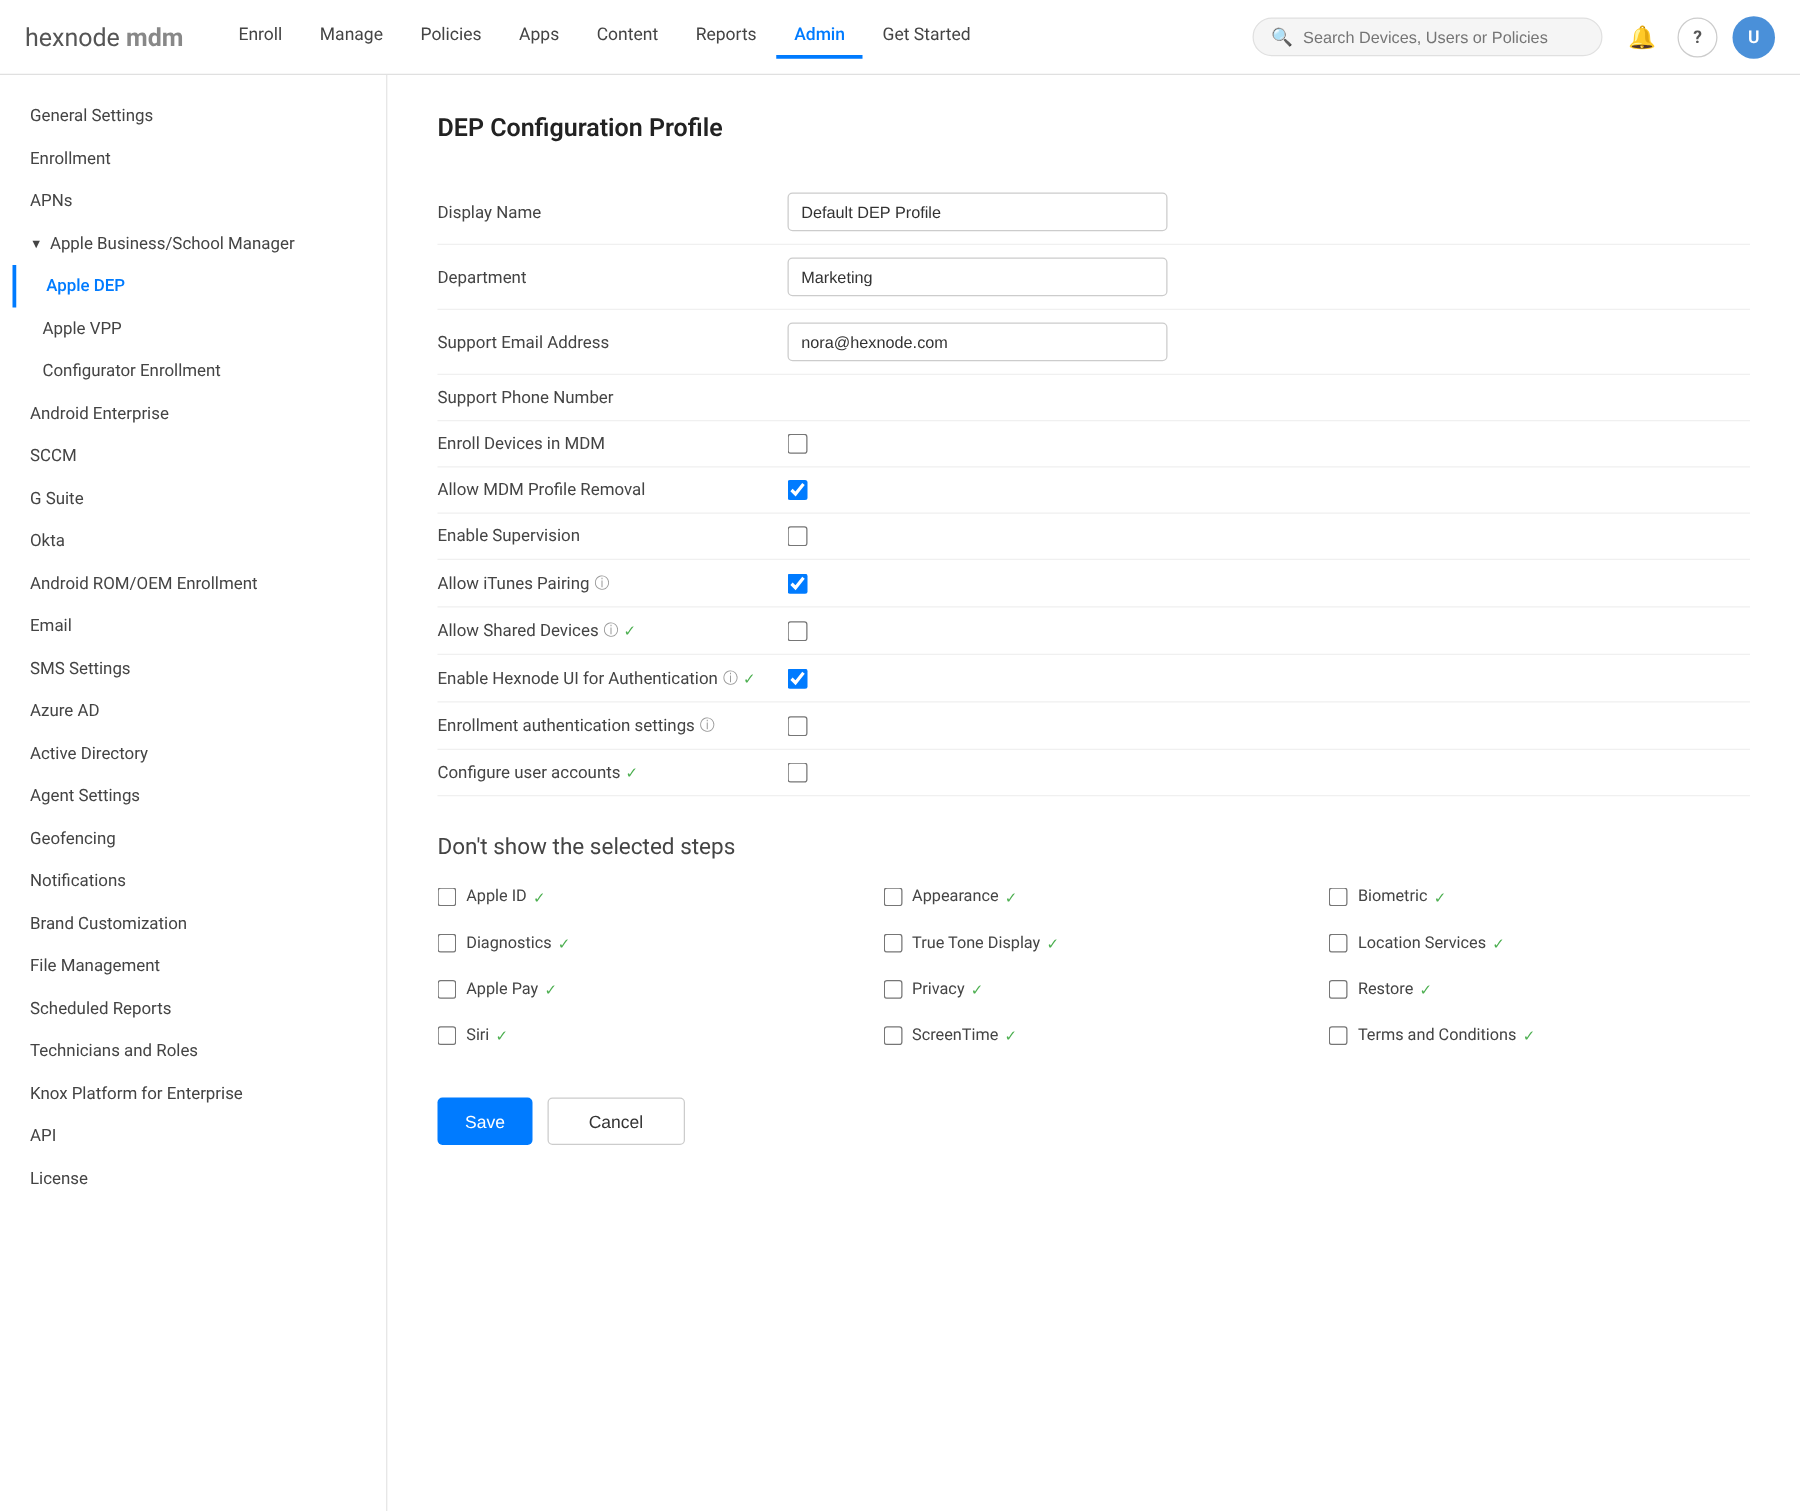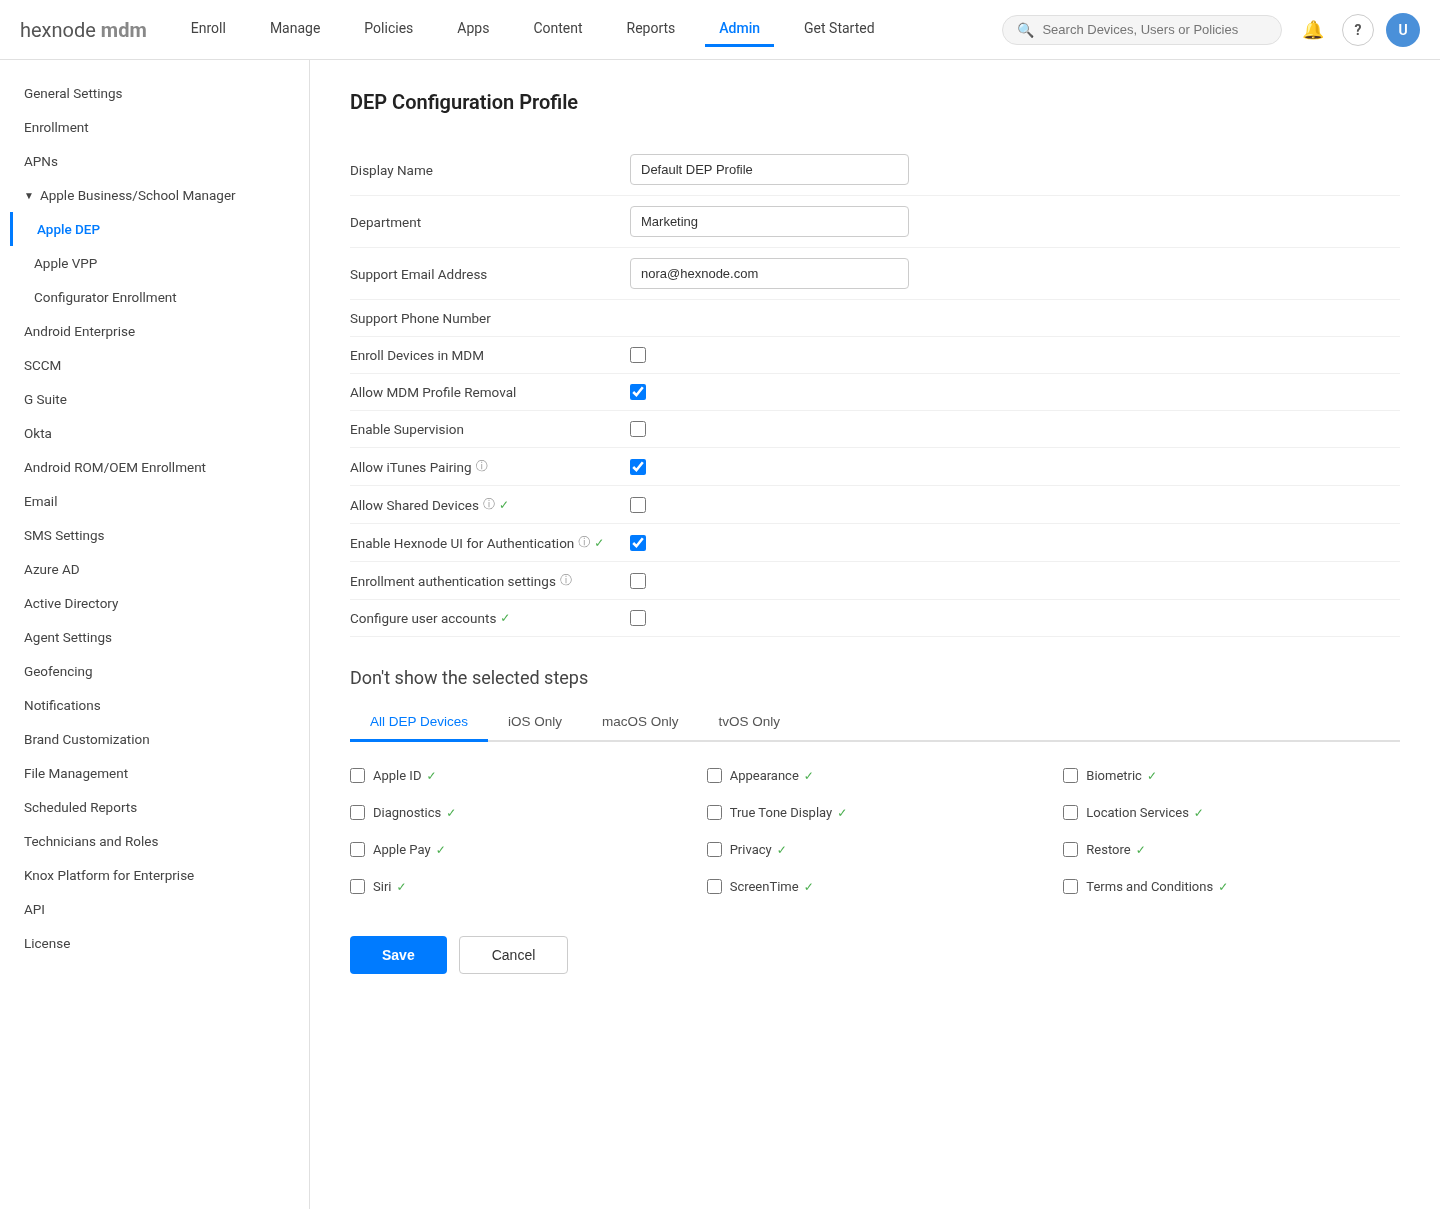--- a/index.html
+++ b/index.html
@@ -6,21 +6,21 @@
     body { font-family: -apple-system, BlinkMacSystemFont, 'Segoe UI', Roboto, sans-serif; font-size: 14px; color: #333; background: #f5f5f5; }
 
     
     .topnav {
       display: flex; align-items: center; background: #fff;
       border-bottom: 1px solid #e0e0e0; height: 60px; padding: 0 20px;
       position: sticky; top: 0; z-index: 100;
     }
     .topnav-logo { font-size: 20px; font-weight: 700; color: #1a1a1a; margin-right: 30px; white-space: nowrap; }
     .topnav-logo span { color: #555; font-weight: 400; }
-    .topnav-nav { display: flex; align-items: center; gap: 16px; flex: 1; }
+    .topnav-nav { display: flex; align-items: center; gap: 2px; flex: 1; }
     .nav-item {
       padding: 8px 14px; font-size: 14px; color: #444; cursor: pointer;
       border-bottom: 3px solid transparent; text-decoration: none;
     }
     .nav-item.active { color: #007bff; border-bottom-color: #007bff; font-weight: 500; }
     .topnav-search {
       display: flex; align-items: center; background: #f5f5f5; border: 1px solid #e0e0e0;
       border-radius: 20px; padding: 6px 14px; gap: 8px; margin-right: 16px; width: 280px;
     }
     .topnav-search input { border: none; background: transparent; outline: none; font-size: 13px; color: #666; width: 100%; }
@@ -41,21 +41,21 @@
     .sidebar-group { display: flex; align-items: center; padding: 9px 24px; font-size: 13.5px; color: #444; cursor: pointer; }
     .sidebar-group .chevron { margin-right: 6px; font-size: 10px; }
     .sidebar-sub { padding-left: 10px; }
 
     
     .main { flex: 1; padding: 30px 40px; background: #fff; }
     .page-title { font-size: 20px; font-weight: 600; color: #222; margin-bottom: 30px; }
     .form-row { display: flex; align-items: center; padding: 10px 0; border-bottom: 1px solid #f0f0f0; }
     .form-label { width: 280px; font-size: 13.5px; color: #444; flex-shrink: 0; }
     .form-control {
-      width: 279px; padding: 7px 10px; border: 1px solid #ccc;
+      width: 304px; padding: 7px 10px; border: 1px solid #ccc;
       border-radius: 4px; font-size: 13px; color: #333; outline: none;
     }
     .form-checkbox { width: 16px; height: 16px; cursor: pointer; accent-color: #007bff; }
 
     
     .tabs-section { margin-top: 30px; }
     .tabs-header { display: flex; gap: 0; border-bottom: 2px solid #e0e0e0; margin-bottom: 20px; }
     .tab-btn {
       padding: 10px 20px; font-size: 13.5px; color: #555; cursor: pointer;
       border-bottom: 3px solid transparent; margin-bottom: -2px; background: none; border-top: none; border-left: none; border-right: none;
@@ -67,22 +67,22 @@
     .steps-grid { display: grid; grid-template-columns: repeat(3, 1fr); gap: 10px 20px; }
     .step-item { display: flex; align-items: center; gap: 8px; padding: 6px 0; }
     .step-item label { font-size: 13px; color: #444; display: flex; align-items: flex-end; gap: 5px; cursor: pointer; }
     .step-checkbox { width: 15px; height: 15px; cursor: pointer; accent-color: #007bff; }
     .info-icon { color: #999; font-size: 12px; cursor: pointer; }
     .check-icon { color: #4caf50; font-size: 12px; }
 
     
     .action-buttons { display: flex; gap: 12px; margin-top: 36px; }
     .btn-save {
-      background: #007bff; color: #fff; border: none; padding: 10px 32px;
-      border-radius: 4px; font-size: 14px; cursor: pointer; font-weight: 700;
+      background: #007bff; color: #fff; border: none; padding: 10px 22px;
+      border-radius: 4px; font-size: 14px; cursor: pointer; font-weight: 400;
     }
     .btn-cancel {
       background: #fff; color: #333; border: 1px solid #ccc; padding: 10px 32px;
       border-radius: 4px; font-size: 14px; cursor: pointer;
     }
   </style>
 </head>
 <body>
 
 <nav class="topnav">
@@ -209,26 +209,20 @@
     <div class="form-row">
       <div class="form-label" style="display:flex; align-items:center; gap:4px;">
         <span>Configure user accounts</span>
         <span class="check-icon">✓</span>
       </div>
       <input class="form-checkbox" type="checkbox" style="">
     </div>
 
     <div class="tabs-section">
       <div class="steps-label">Don't show the selected steps</div>
-      <div class="tabs-header">
-        <button class="tab-btn active">All DEP Devices</button>
-        <button class="tab-btn">iOS Only</button>
-        <button class="tab-btn">macOS Only</button>
-        <button class="tab-btn">tvOS Only</button>
-      </div>
 
       <div class="steps-grid">
 
         <div class="step-item">
           <input class="step-checkbox" type="checkbox" style="">
           <label>
             <span>Apple ID</span>
             <span class="check-icon">✓</span>
           </label>
         </div>

